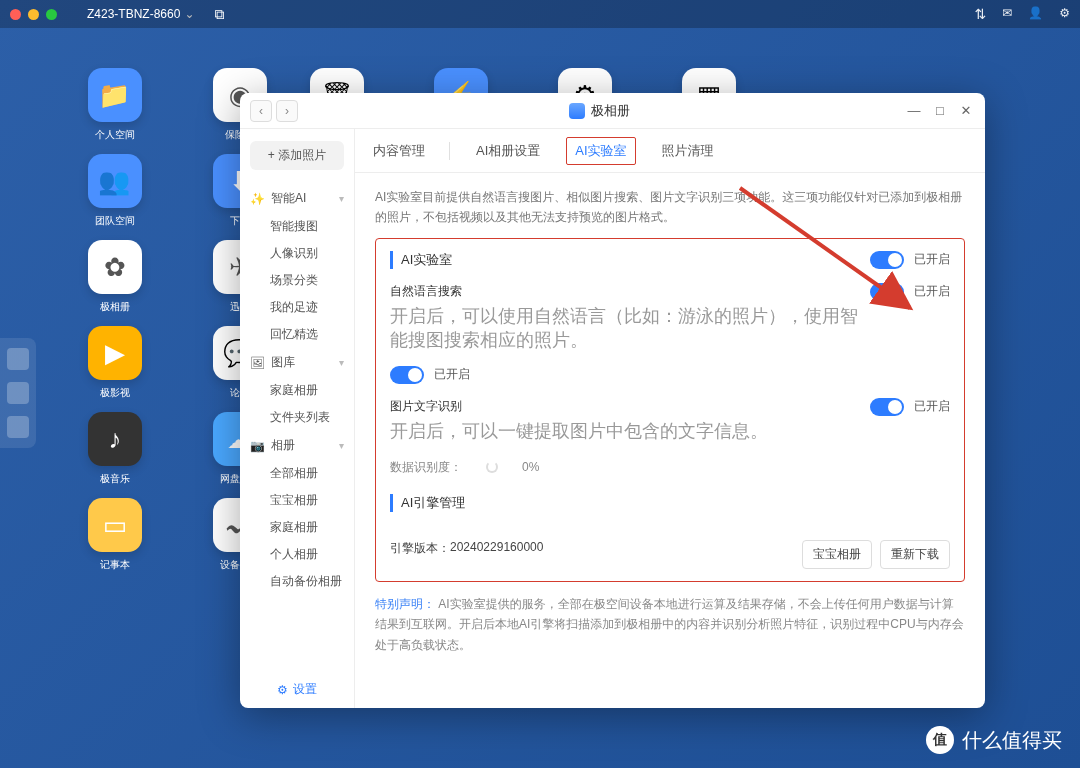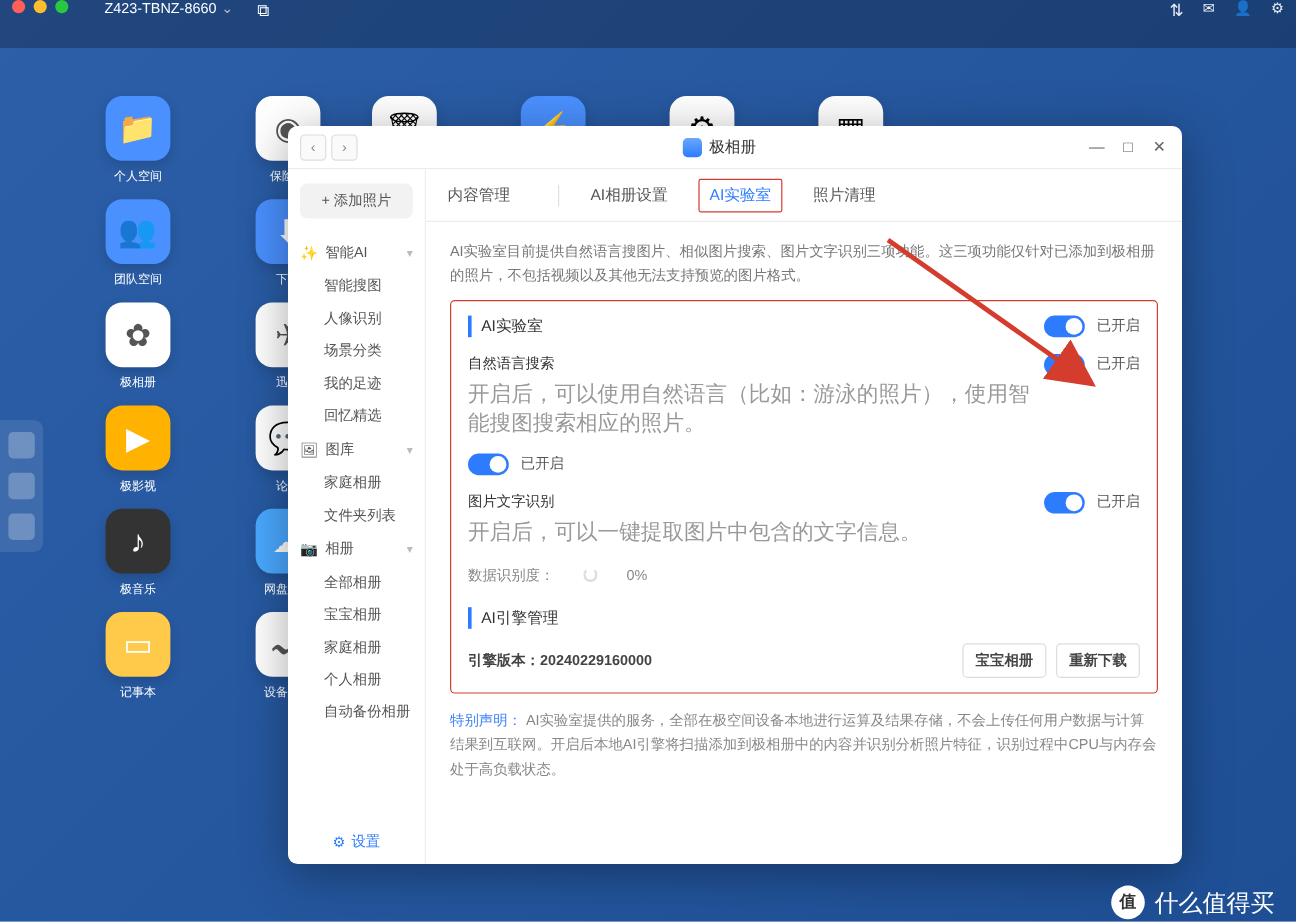--- a/index.html
+++ b/index.html
@@ -1,19 +1,19 @@
 <!DOCTYPE html>
 <html><head>
 <meta charset="utf-8">
 <style>
 * { margin: 0; padding: 0; box-sizing: border-box; font-family: -apple-system, "PingFang SC", "Microsoft YaHei", sans-serif; }
 body { width: 1080px; height: 768px; background: linear-gradient(135deg, #2c5fa8 0%, #1e4f95 100%); overflow: hidden; position: relative; }
 
 
-.topbar { height: 40px; background: rgba(0,0,0,0.25); display: flex; padding: 0 10px; color: #fff; font-size: 12px; }
+.topbar { height: 28px; background: rgba(0,0,0,0.25); display: flex; align-items: center; padding: 0 10px; color: #fff; font-size: 12px; }
 .traffic { display: flex; gap: 7px; margin-right: 30px; }
 .traffic span { width: 11px; height: 11px; border-radius: 50%; }
 .topbar-right { margin-left: auto; display: flex; gap: 16px; }
 .topbar-right span { opacity: 0.9; }
 .wifi-ic, .updown-ic { font-size: 14px; }
 
 
 .desktop { position: relative; height: calc(100% - 28px); }
 .dock-left { position: absolute; left: 0; top: 310px; width: 36px; background: rgba(255,255,255,0.1); border-radius: 0 8px 8px 0; padding: 10px 0; display: flex; flex-direction: column; gap: 12px; align-items: center; }
 .dock-item { width: 22px; height: 22px; border-radius: 4px; background: rgba(255,255,255,0.25); }
@@ -42,39 +42,39 @@
 .side-group { padding: 0 10px; }
 .side-head { display: flex; align-items: center; gap: 6px; padding: 6px 0; color: #555; font-size: 12px; }
 .side-head .chev { margin-left: auto; color: #bbb; font-size: 10px; }
 .side-item { padding: 5px 0 5px 20px; color: #555; }
 .settings-bar { margin-top: auto; padding: 10px; text-align: center; color: #2d7cff; display: flex; align-items: center; justify-content: center; gap: 5px; }
 
 
 .content { flex: 1; display: flex; flex-direction: column; overflow: hidden; }
 .tabs { height: 44px; display: flex; align-items: center; padding: 0 16px; gap: 24px; font-size: 13px; border-bottom: 1px solid #ededed; }
 .tab { color: #555; padding: 0 2px; }
-.tab.sep { border-right: 1px solid #e0e0e0; padding-right: 40px; }
+.tab.sep { border-right: 1px solid #e0e0e0; padding-right: 24px; }
 .tab.active { color: #2d7cff; border: 1.5px solid #d43c2e; padding: 4px 8px; border-radius: 2px; }
 
 .scroll { padding: 14px 20px; overflow: auto; color: #444; font-size: 12px; }
 .intro { line-height: 1.7; color: #777; margin-bottom: 10px; }
 
 .redbox { border: 1.5px solid #d43c2e; border-radius: 4px; padding: 12px 14px; margin-bottom: 12px; position: relative; }
 .sec-title { border-left: 3px solid #2d7cff; padding-left: 8px; font-size: 13px; color: #333; display: flex; align-items: center; }
 .sec-row { display: flex; align-items: flex-start; margin: 14px 0 0; }
 .sec-row .txt { flex: 1; }
 .sec-row .txt .t1 { color: #333; font-size: 12px; margin-bottom: 4px; }
 .sec-row .txt .t2 { color: #999; font-size: 18px; }
 .toggle { width: 34px; height: 18px; border-radius: 10px; background: #2d7cff; position: relative; margin-right: 10px; }
 .toggle::after { content:''; position: absolute; right: 2px; top: 2px; width: 14px; height: 14px; border-radius: 50%; background: #fff; }
 .status { color: #555; font-size: 12px; }
 .progress { margin-top: 16px; color: #888; font-size: 12px; display: flex; align-items: center; gap: 24px; }
 .spinner { width: 12px; height: 12px; border: 2px solid #ddd; border-top-color: transparent; border-radius: 50%; display: inline-block; }
 
-.engine-row { display: flex; align-items: center; margin-top: 12px; font-size: 12px; font-weight: bold; }
+.engine-row { display: flex; align-items: flex-start; margin-top: 28px; font-size: 12px; }
 .engine-row .btn { margin-left: 8px; padding: 5px 10px; border: 1px solid #ddd; border-radius: 4px; background: #fff; font-size: 12px; color: #444; }
 .engine-row .spacer { flex: 1; }
 
 .disclaim { font-size: 12px; color: #888; line-height: 1.7; }
 .disclaim .h { color: #3b82f6; }
 
 
 .arrow { position: absolute; left: 730px; top: 150px; width: 210px; height: 150px; pointer-events: none; }
 
 

